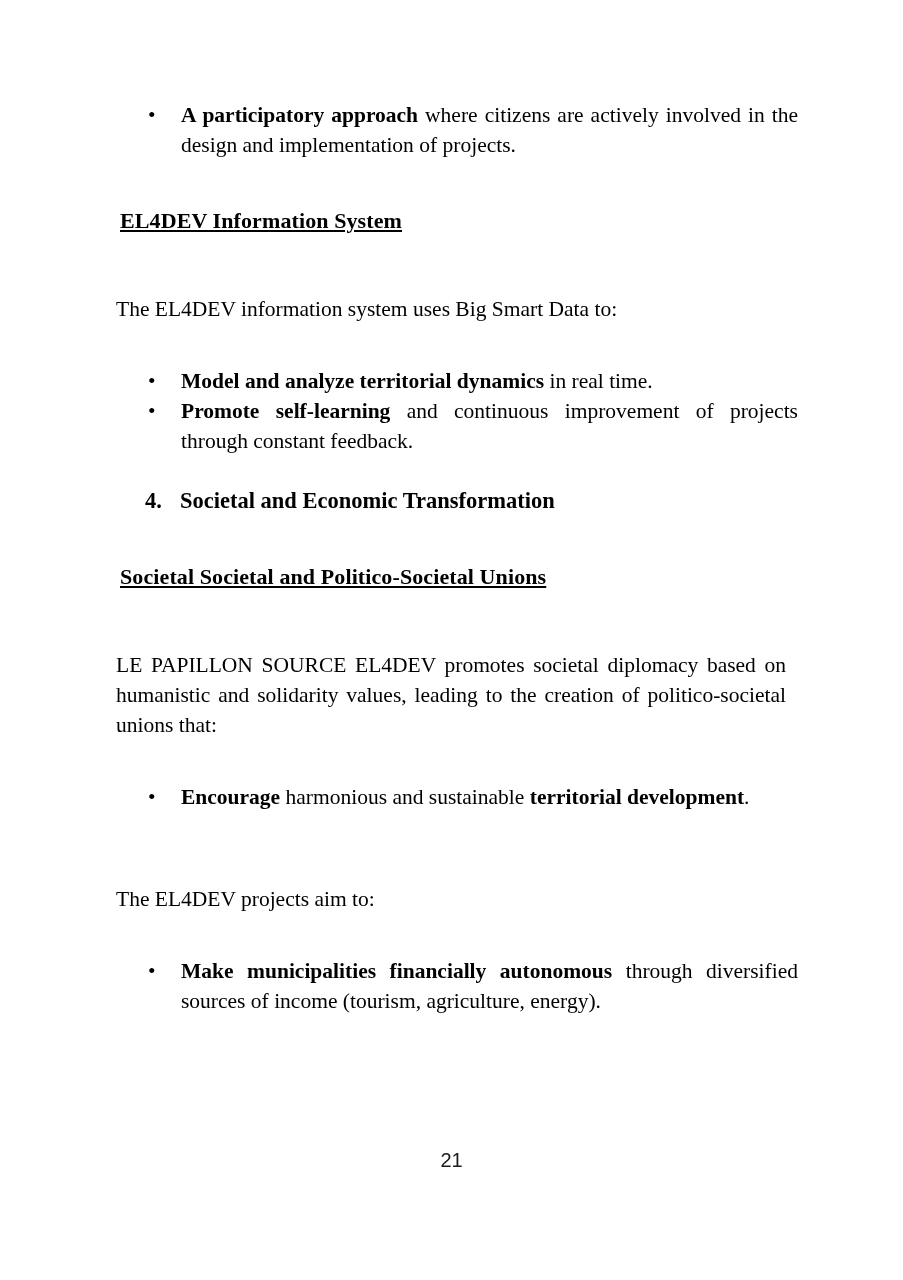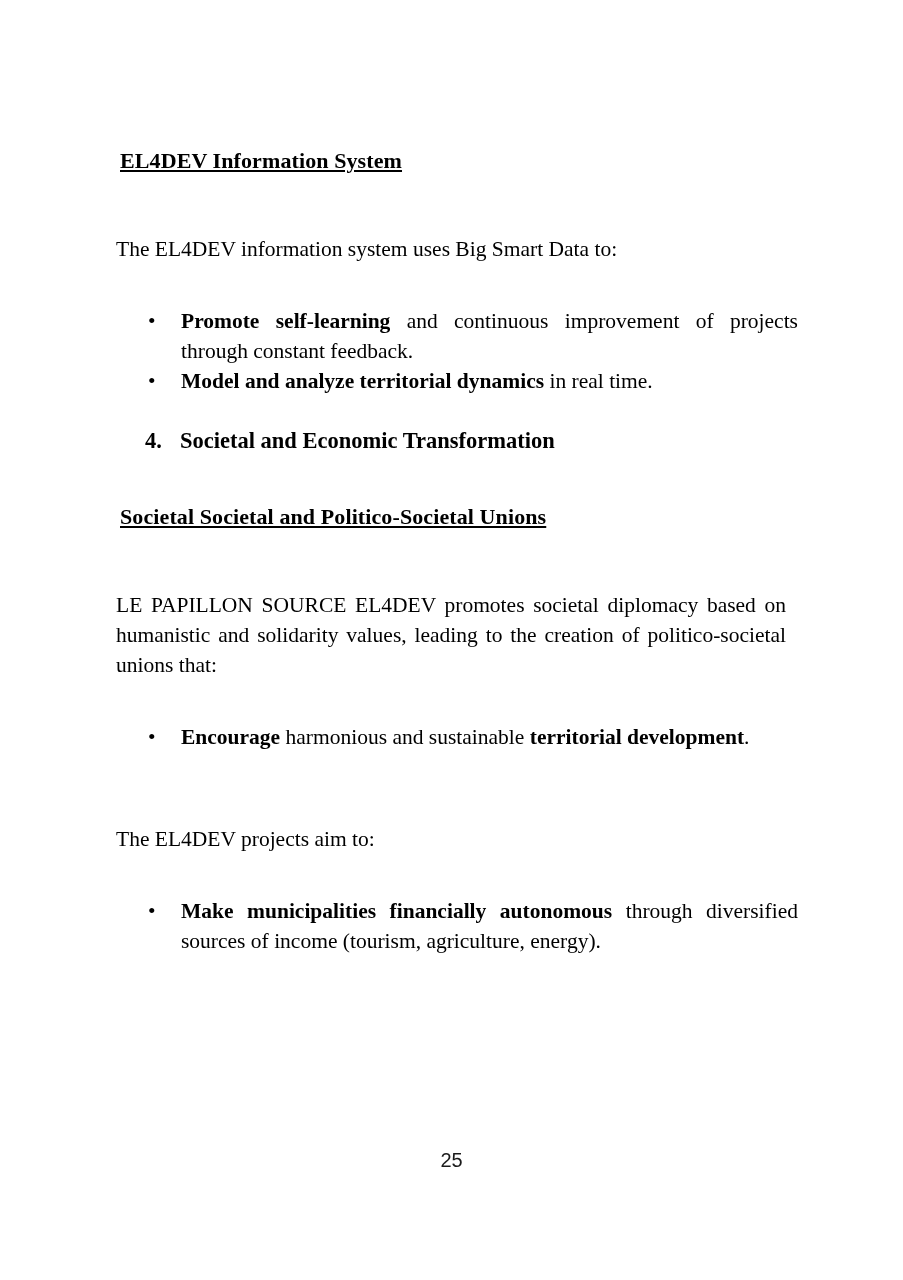--- a/index.html
+++ b/index.html
@@ -108,34 +108,37 @@
     color: #1a1a1a;
   }
 </style>
 </head>
 <body>
 
 <div class="page">
 
   <div class="content">
 
+    <ul class="bullets">
+      <li><b>A participatory approach</b><span> where citizens are actively involved in the design and implementation of projects.</span></li>
+    </ul>
 
     <div class="gap-md"></div>
 
     <div class="heading">EL4DEV Information System</div>
 
     <div class="gap-md"></div>
 
     <p class="para nojust">The EL4DEV information system uses Big Smart Data to:</p>
 
     <div class="gap-md"></div>
 
     <ul class="bullets">
+      <li><b>Model and analyze territorial dynamics</b><span> in real time.</span></li>
       <li><b>Promote self-learning</b><span> and continuous improvement of projects through constant feedback.</span></li>
-      <li><b>Model and analyze territorial dynamics</b><span> in real time.</span></li>
     </ul>
 
     <div class="gap-md"></div>
 
     <div class="num-heading">
       <span class="num">4.</span>
       <span class="num-text">Societal and Economic Transformation</span>
     </div>
 
     <div class="gap-md"></div>
@@ -160,15 +163,15 @@
     <p class="para nojust">The EL4DEV projects aim to:</p>
 
     <div class="gap-md"></div>
 
     <ul class="bullets">
       <li><b>Make municipalities financially autonomous</b><span> through diversified sources of income (tourism, agriculture, energy).</span></li>
     </ul>
 
   </div>
 
-  <div class="page-number">25</div>
+  <div class="page-number">21</div>
 
 </div>
 
 </body></html>

